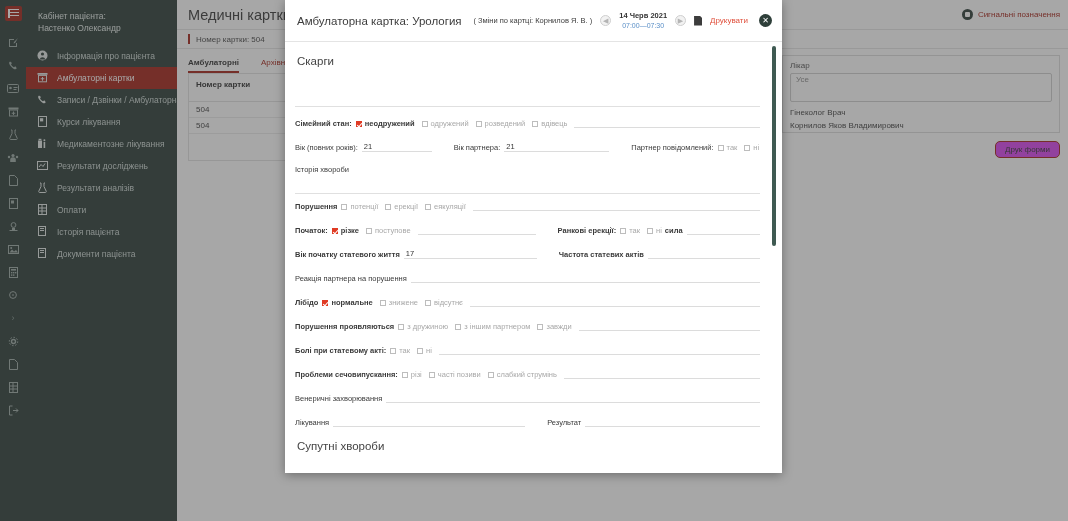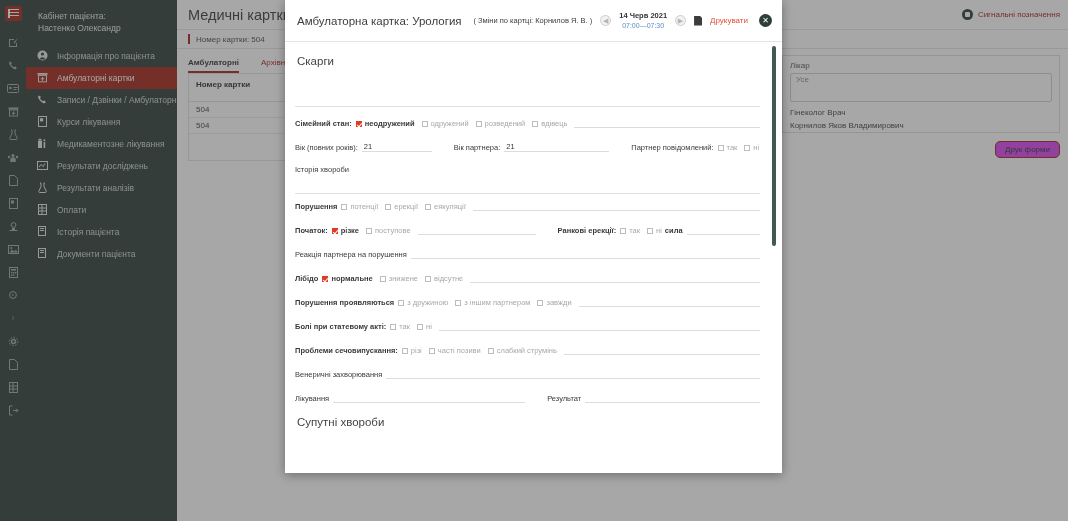--- a/index.html
+++ b/index.html
@@ -537,20 +537,27 @@
             <span class="cbl">так</span>
           </span>
         <span class="cb" style="margin-right:3px;">
             <span class="box"></span>
             <span class="cbl">ні</span>
           </span>
         <span class="lb b">сила</span>
         <span class="line"></span>
       </div>
 
+      <div class="row">
+        <span class="lb b">Вік початку статевого життя</span>
+        <span class="line" style="flex:0 0 133px;"><span class="val">17</span></span>
+        <span class="sep"></span>
+        <span class="lb b">Частота статевих актів</span>
+        <span class="line"></span>
+      </div>
 
       <div class="row">
         <span class="lb">Реакція партнера на порушення</span>
         <span class="line"></span>
       </div>
 
       <div class="row">
         <span class="lb b">Лібідо</span>
         <span class="cb">
             <span class="box on"></span>

